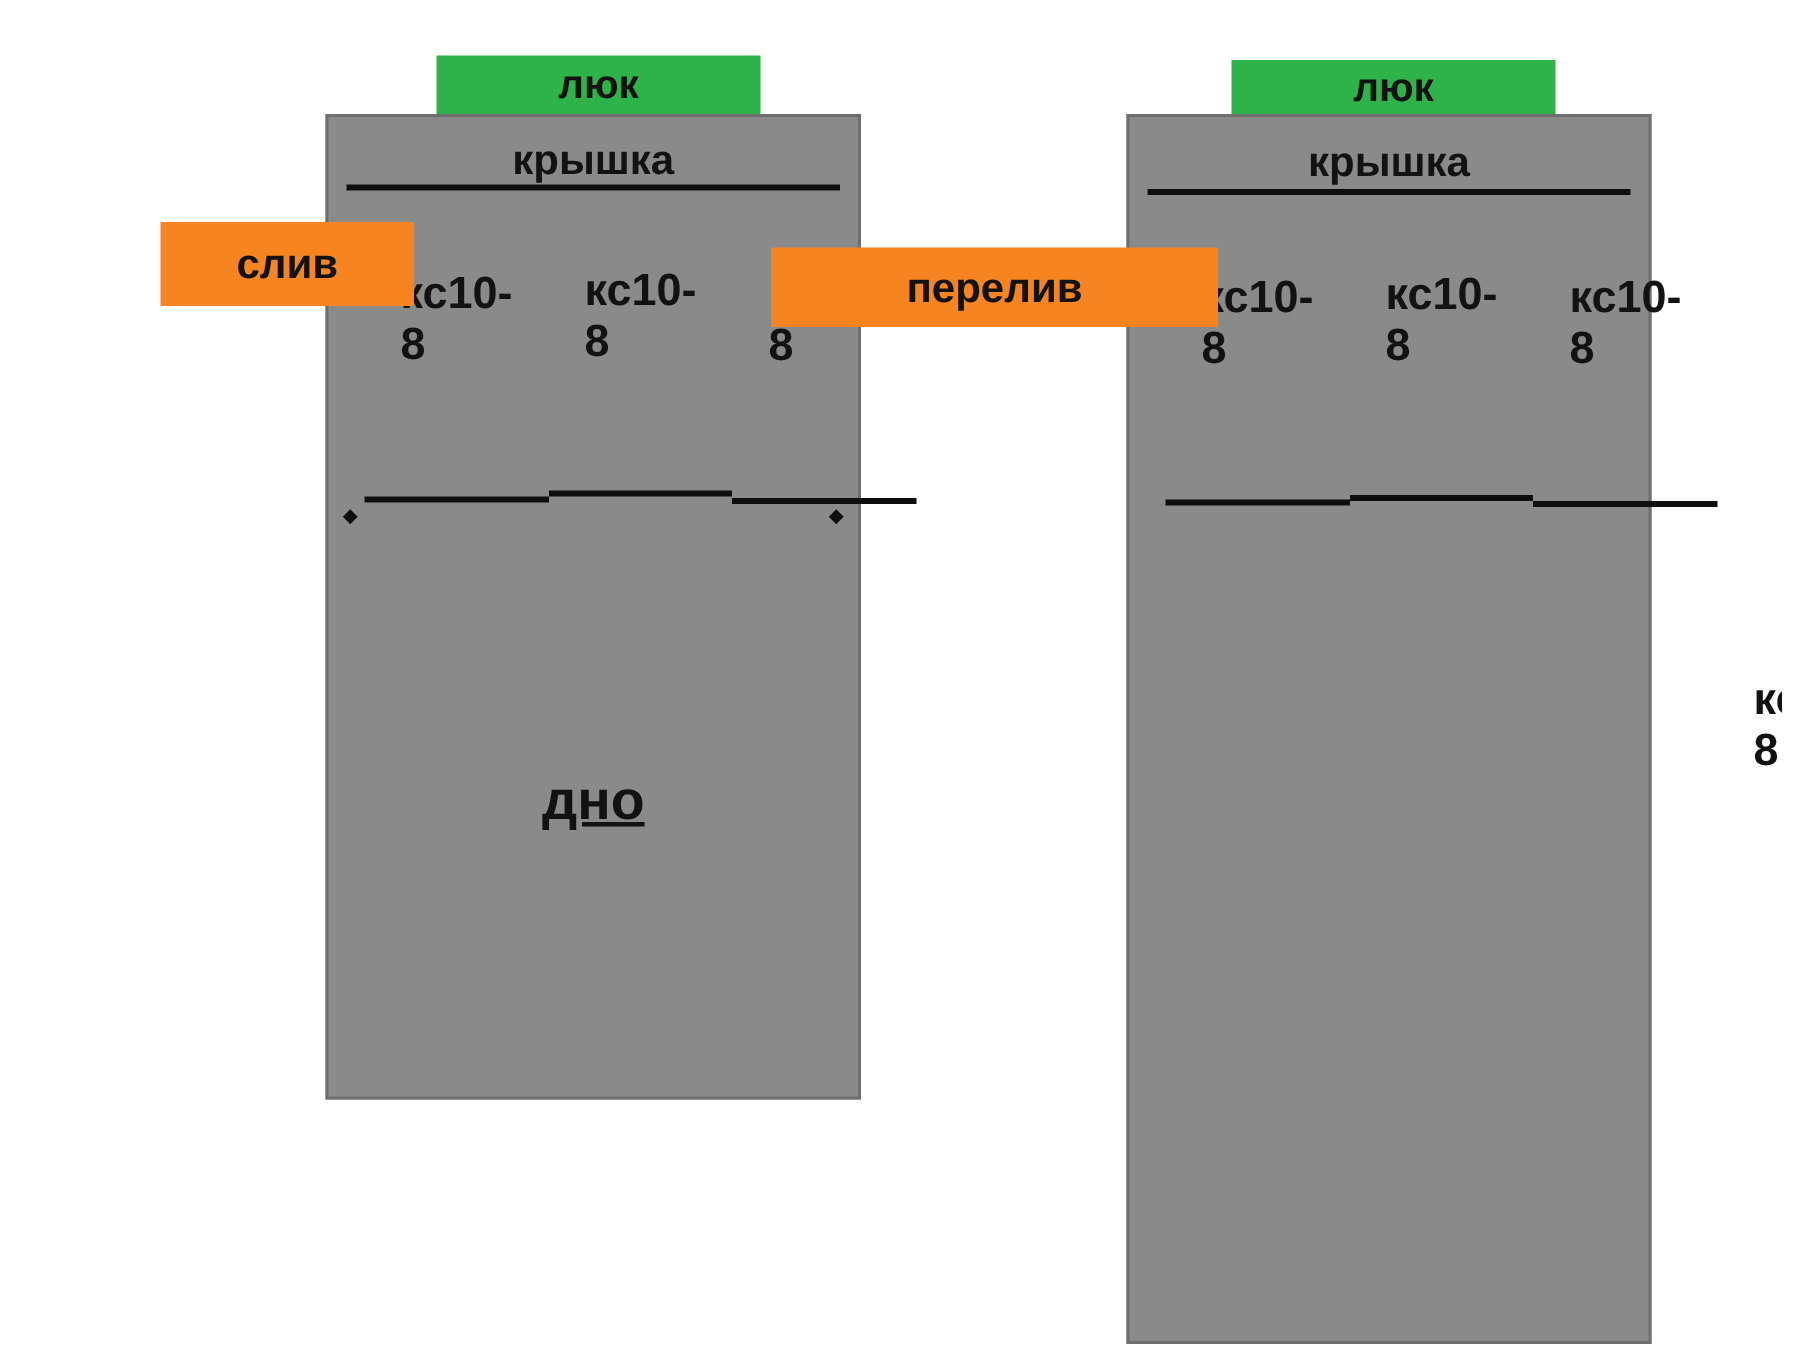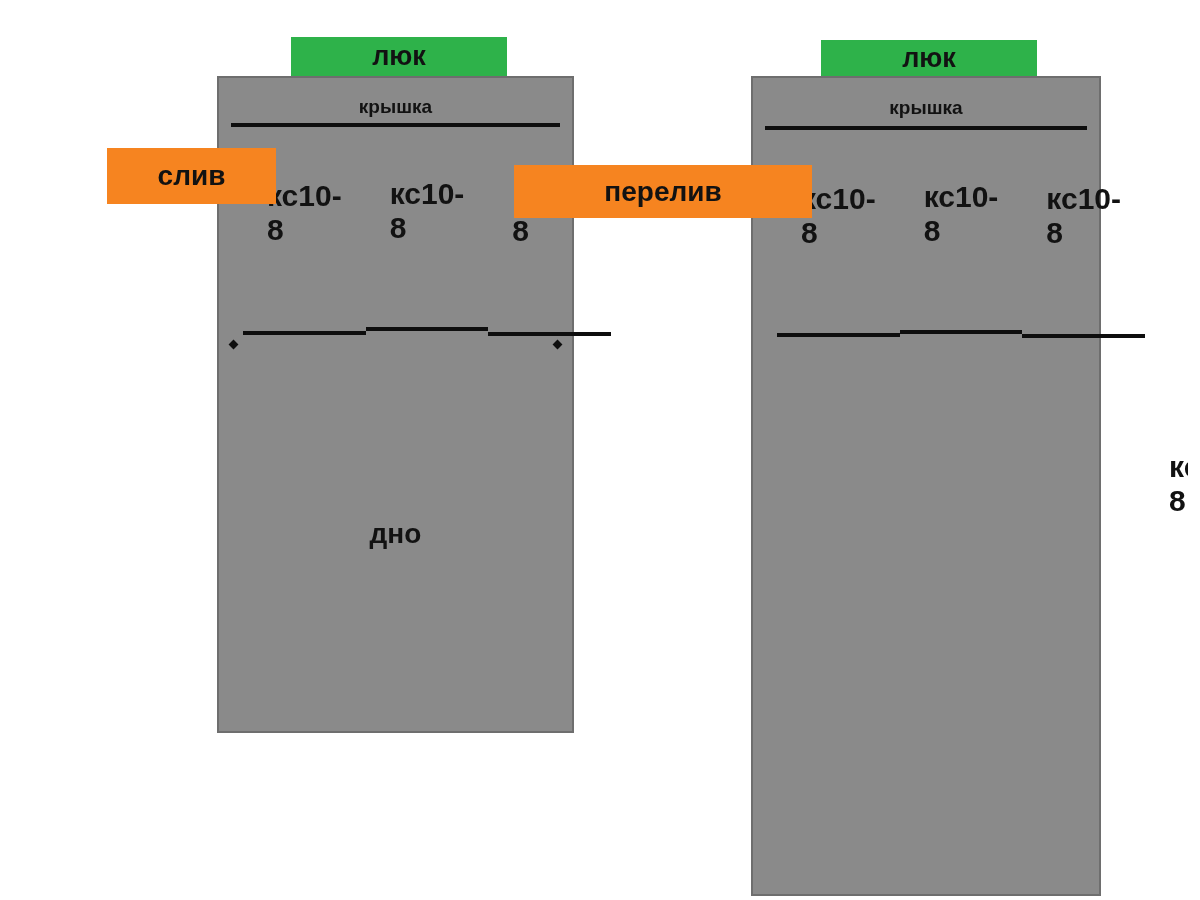--- a/index.html
+++ b/index.html
@@ -49,21 +49,21 @@
     z-index:2;
   }
   .well-left{left:193px;top:52px;width:357px;height:657px;}
   .well-right{left:727px;top:52px;width:350px;height:820px;}
 
   .cover-band{
     flex:0 0 auto;
     display:flex;
     align-items:center;
     justify-content:center;
-    font-size:19px;
+    font-size:28px;
     border-bottom:4px solid var(--line-black);
   }
   .well-left .cover-band{height:37px;}
   .well-right .cover-band{height:40px;}
 
   .sections{
     display:flex;
     flex-direction:row;
     flex:0 0 auto;
   }
@@ -87,21 +87,22 @@
   .well-right .ring-section:nth-of-type(3){height:196px;}
   .well-right .ring-section:nth-of-type(4){flex:1 1 auto;border-bottom:none;height:auto;}
 
   
   .bottom-band{
     position:relative;
     flex:1 1 auto;
     display:flex;
     align-items:center;
     justify-content:center;
-    font-size:28px;
+    font-size:37px;
+    text-decoration:underline;
   }
   .bottom-band::before,
   .bottom-band::after{
     content:"";
     position:absolute;
     top:-7px;
     width:7px;
     height:7px;
     background:var(--line-black);
     transform:rotate(45deg);

